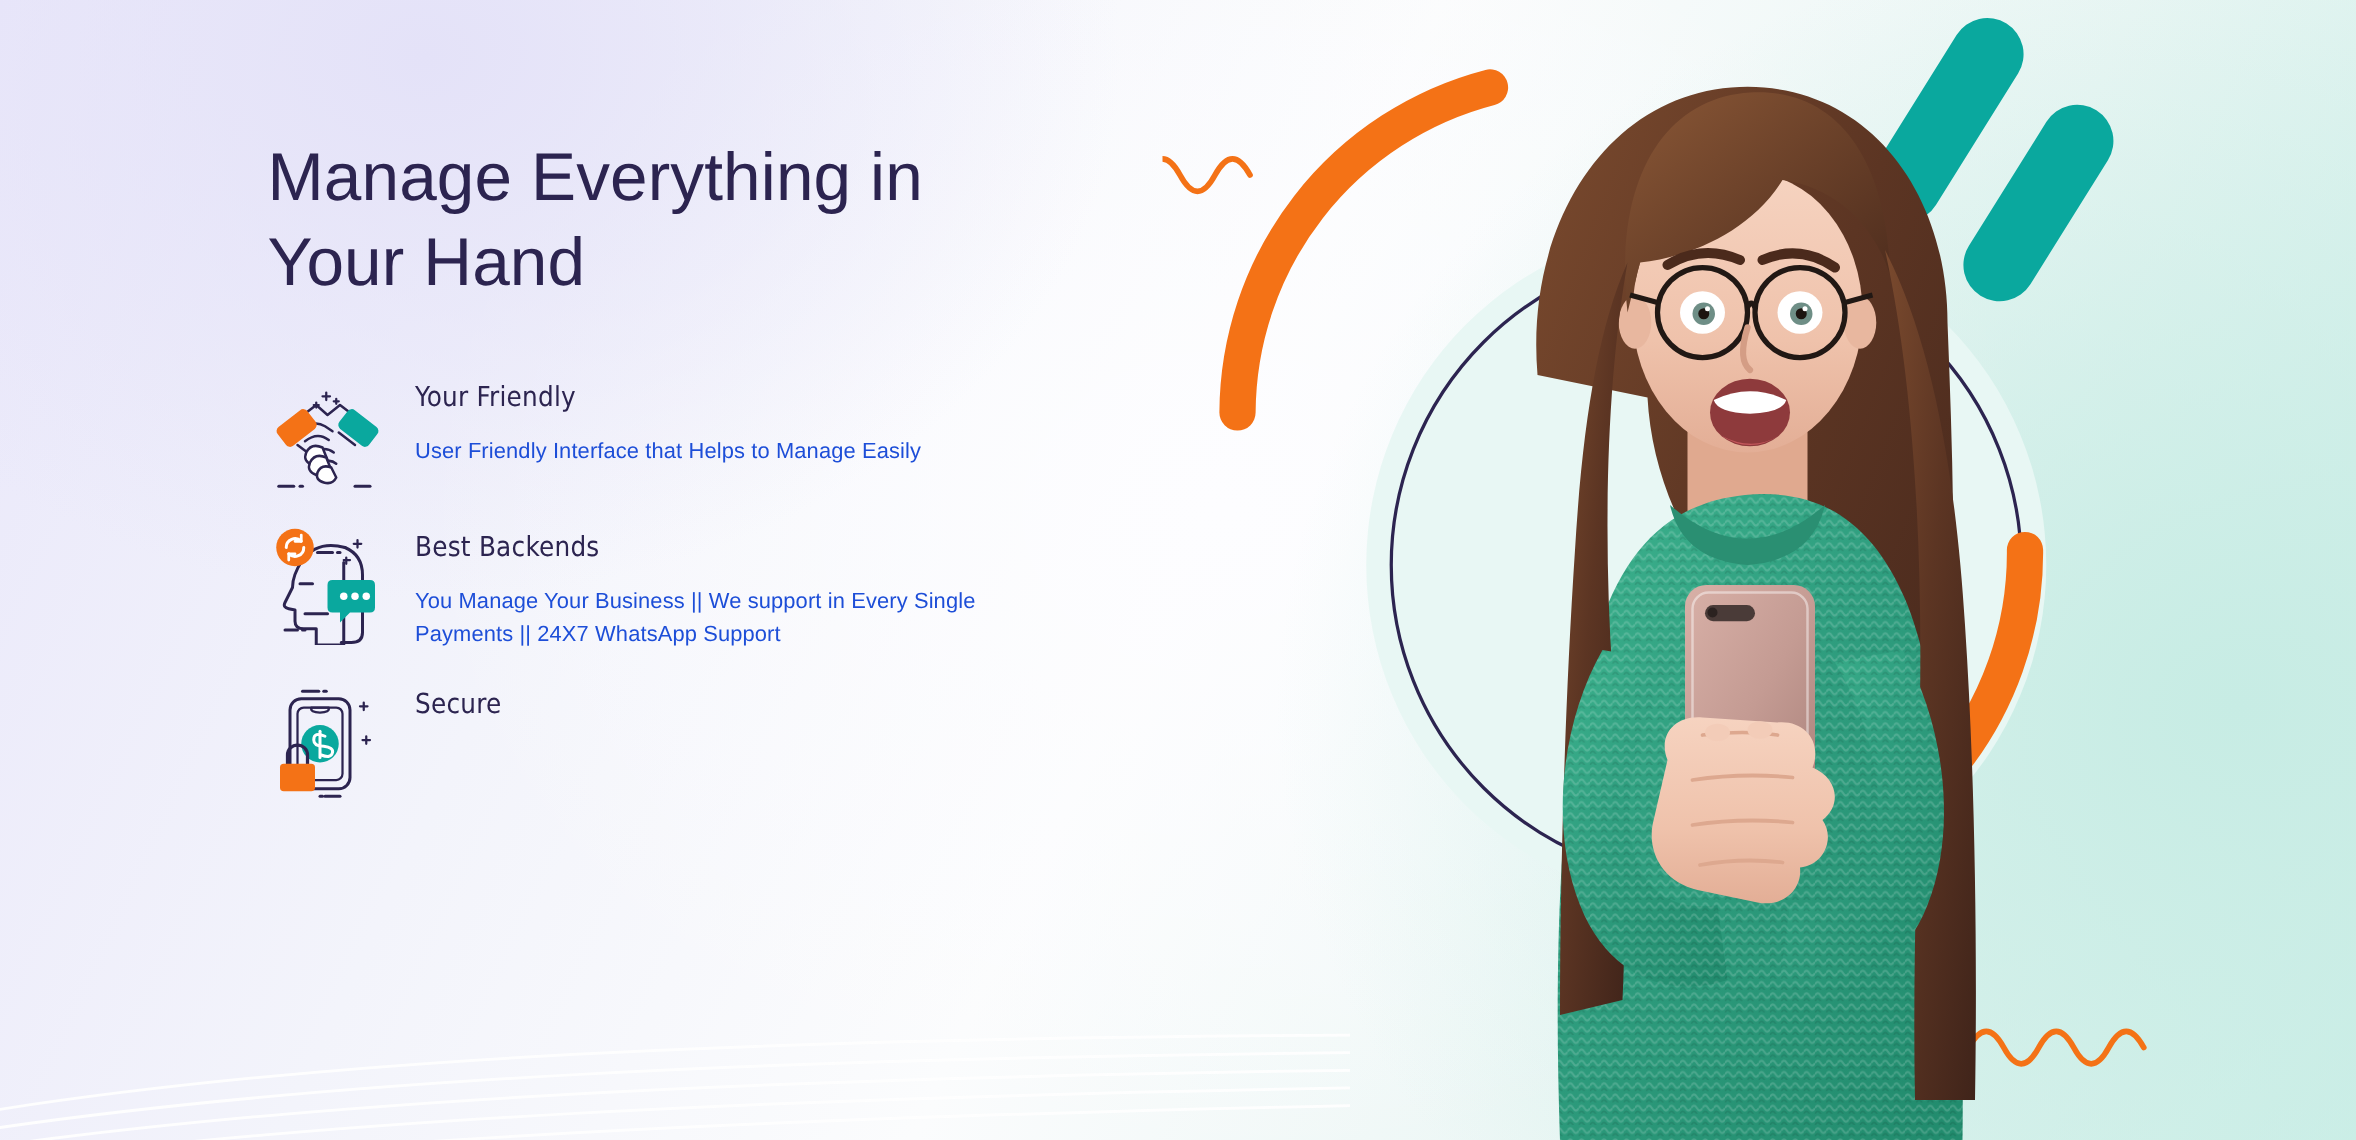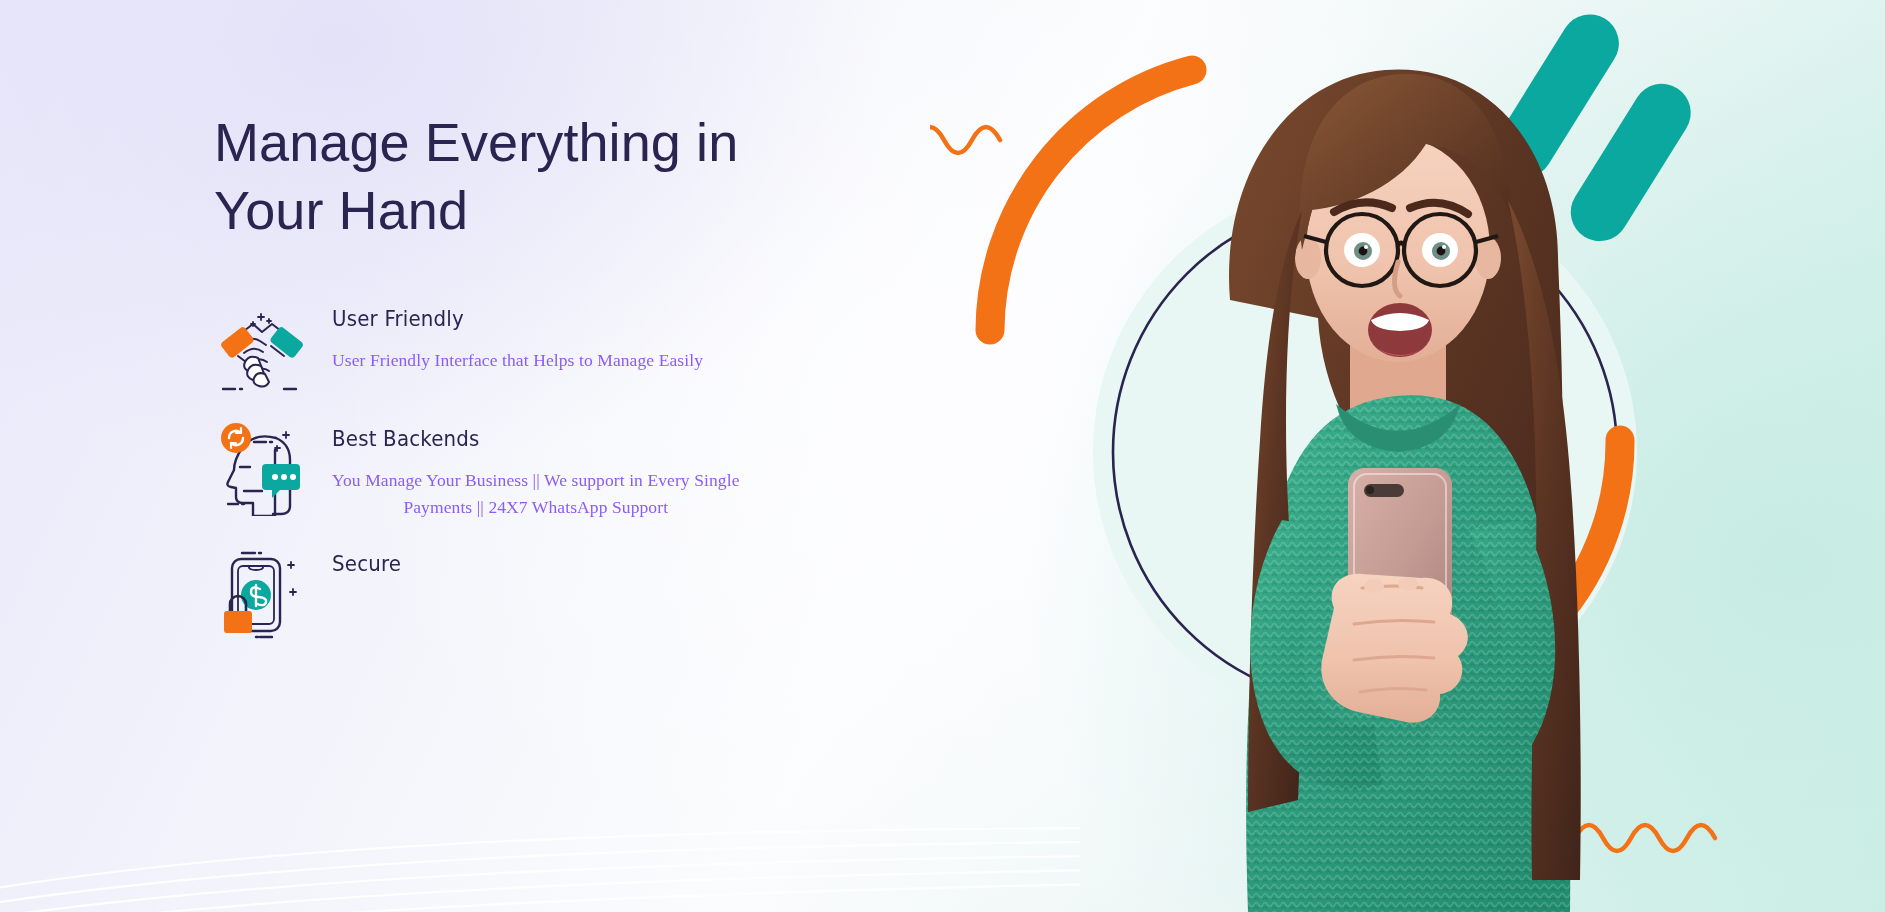--- a/index.html
+++ b/index.html
@@ -31,22 +31,22 @@
   .features { position:absolute; left:214px; top:300px; width:720px; }
   .feature { display:flex; align-items:flex-start; margin-bottom:24px; }
   .feature:last-child { margin-bottom:0; }
   .feature-icon { width:96px; min-width:96px; height:96px; margin-right:22px; }
   .feature-text { padding-top:6px; }
   .feature-title {
     font-family:"DejaVu Sans Condensed","Liberation Sans Narrow","Liberation Sans", sans-serif;
     font-size:22px; font-weight:400; color:#2c2450; margin-bottom:16px; letter-spacing:.2px;
   }
   .feature-desc {
-    font-family:Liberation Serif, serif;
-    font-size:17.5px; line-height:1.55; color:#8b5cf6; white-space:pre-line; letter-spacing:.1px;text-align:center;
+    font-family:Liberation Sans, sans-serif;
+    font-size:17.5px; line-height:1.55; color:#1d4ed8; white-space:pre-line; letter-spacing:.1px;
   }
 </style>
 </head>
 <body>
 
 <div class="hero-art">
   <svg width="955" height="912" viewBox="0 0 955 912" xmlns="http://www.w3.org/2000/svg">
     <defs>
       <clipPath id="frameClip">
           <rect x="0" y="0" width="955" height="912"></rect>
@@ -247,21 +247,21 @@
         </g>
 
         <g stroke="#2c2450" stroke-width="2.4" stroke-linecap="round">
           <path d="M9 89 h 12"></path>
           <path d="M70 89 h 12"></path>
           <path d="M26 89 h 2"></path>
         </g>
       </svg>
     </div>
     <div class="feature-text">
-      <div class="feature-title">User Friendly</div>
+      <div class="feature-title">Your Friendly</div>
       <div class="feature-desc">User Friendly Interface that Helps to Manage Easily</div>
     </div>
   </div>
 
   <div class="feature">
     <div class="feature-icon">
       <svg width="96" height="96" viewBox="0 0 96 96" xmlns="http://www.w3.org/2000/svg">
 
         <path d="M 62 18 q -22 -6 -34 10 q -8 12 -8 22 l -6 12 q -2 4 3 5 l 5 1 v 9 q 0 6 7 6 h 10 v 13 h 22 V 30" stroke="#2c2450" stroke-width="2.4" fill="none" stroke-linecap="round" stroke-linejoin="round"></path>
         <path d="M 62 18 q 14 6 14 22 v 46 q 0 8 -9 8 h -8" stroke="#2c2450" stroke-width="2.4" fill="none" stroke-linecap="round" stroke-linejoin="round"></path>

